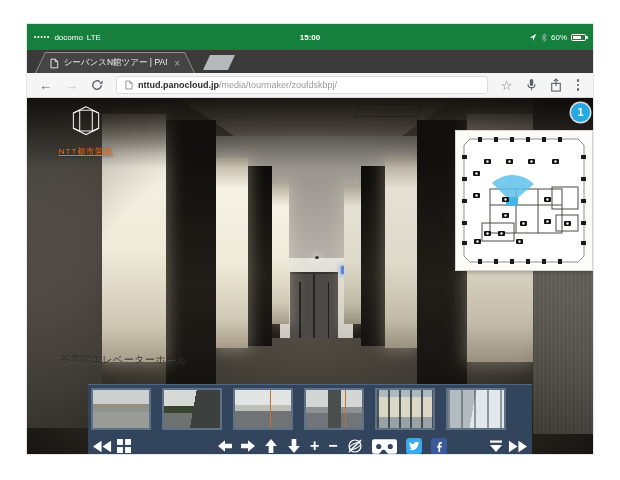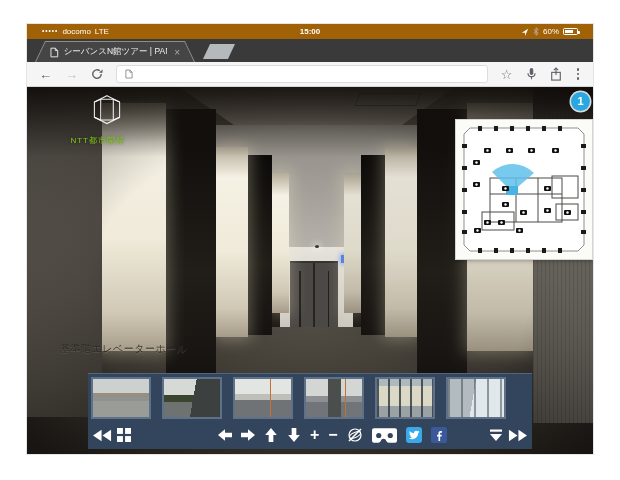--- a/index.html
+++ b/index.html
@@ -2,22 +2,22 @@
 <html><head>
 <meta charset="utf-8">
 <style>
   * { margin:0; padding:0; box-sizing:border-box; }
   html,body { width:620px; height:480px; background:#fff; overflow:hidden;
     font-family:"Liberation Sans","DejaVu Sans",sans-serif; }
   .screen { position:absolute; left:27px; top:24px; width:566px; height:430px;
     background:#000; box-shadow:0 0 0 1px rgba(0,0,0,.10); overflow:hidden; }
 
   
-  .status-bar { position:relative; height:15px; background:#a16207; color:#fff;
-    font-size:8px; display:flex; align-items:center; padding:0 15px; }
+  .status-bar { position:relative; height:26px; background:#15803d; color:#fff;
+    font-size:8px; display:flex; align-items:center; padding:0 7px; }
   .sb-left { display:flex; align-items:center; gap:4px; }
   .sb-dots { font-size:6.5px; letter-spacing:1px; position:relative; top:-1px; }
   .sb-time { position:absolute; left:0; right:0; text-align:center; font-weight:bold; }
   .sb-right { margin-left:auto; display:flex; align-items:center; gap:4px; position:relative; }
   .battery { width:15px; height:7px; border:1px solid #fff; border-radius:1.5px; position:relative; }
   .battery::after { content:""; position:absolute; right:-3px; top:1.5px; width:2px; height:3px; background:#fff; border-radius:0 1px 1px 0; }
   .battery-fill { position:absolute; left:1px; top:1px; bottom:1px; width:65%; background:#fff; }
 
   
   .tab-bar { position:relative; height:23px; background:#3a3a3a; }
@@ -93,21 +93,21 @@
   .wall-right::before { content:""; position:absolute; inset:0 0 auto 0; height:60px;
     background:linear-gradient(rgba(20,17,14,.85),transparent); }
   .top-shade { left:0; top:0; width:100%; height:70px;
     background:linear-gradient(rgba(24,20,16,.92),rgba(24,20,16,0)); }
   .vignette { left:0; top:0; width:100%; height:100%;
     background:radial-gradient(ellipse at 50% 55%,transparent 55%,rgba(6,4,3,.5) 100%); }
 
   .pano-caption { left:33px; top:255px; font-size:10px; color:rgba(35,33,30,.85);
     text-shadow:0 1px 1px rgba(255,255,255,.18); letter-spacing:.5px; z-index:6; }
 
-  .site-logo { left:20px; top:6px; width:78px; text-align:right; z-index:6; color:#84cc16; }
+  .site-logo { left:20px; top:6px; width:78px; text-align:center; z-index:6; color:#f97316;text-decoration:underline; }
   .site-logo .logo-label { font-size:8px; letter-spacing:1px; display:block; margin-top:2px;
     text-shadow:0 0 3px rgba(0,0,0,.5); }
 
   
   .minimap { right:0; top:32px; width:138px; height:141px; background:#fbfbf8;
     border:1px solid #d8d8d2; box-shadow:0 1px 4px rgba(0,0,0,.3); z-index:8; }
   .map-badge { right:3px; top:5px; width:19px; height:19px; border-radius:50%;
     background:#29a7e0; color:#fff; font-size:11px; font-weight:bold; text-align:center;
     line-height:19px; z-index:9; box-shadow:0 0 0 1.5px rgba(255,255,255,.85); }
 
@@ -183,20 +183,21 @@
     <span class="nav-glyph disabled">→</span>
     <svg width="12" height="12" viewBox="0 0 14 14">
         <path d="M12,7 a5,5 0 1 1 -1.7,-3.7" stroke="#5e6166" stroke-width="1.6" fill="none"></path>
         <polygon points="13.5,1.5 13.5,5.5 9.5,5.5" fill="#5e6166" transform="rotate(8 11.5 3.5)"></polygon>
       </svg>
     <div class="url-pill">
       <svg width="8" height="10" viewBox="0 0 9 11">
           <path d="M1,1 h4.5 L8,3.5 V10 H1 Z" fill="none" stroke="#8a8a8a" stroke-width="1"></path>
           <path d="M5.5,1 V3.5 H8" fill="none" stroke="#8a8a8a" stroke-width="1"></path>
         </svg>
+      <span class="url-text"><span class="url-domain">nttud.panocloud.jp</span><span class="url-path">/media/tourmaker/zoufdskbpj/</span></span>
     </div>
     <span class="star-glyph">☆</span>
     <svg width="11" height="14" viewBox="0 0 12 16">
         <rect x="4" y="1" width="4" height="8" rx="2" fill="#5e6166"></rect>
         <path d="M2,7 a4,4 0 0 0 8,0" stroke="#5e6166" stroke-width="1.3" fill="none"></path>
         <line x1="6" y1="11.5" x2="6" y2="14" stroke="#5e6166" stroke-width="1.3"></line>
       </svg>
     <svg width="12" height="15" viewBox="0 0 14 17">
         <rect x="2" y="6" width="10" height="9" fill="none" stroke="#5e6166" stroke-width="1.3"></rect>
         <line x1="7" y1="1.5" x2="7" y2="9" stroke="#5e6166" stroke-width="1.3"></line>

